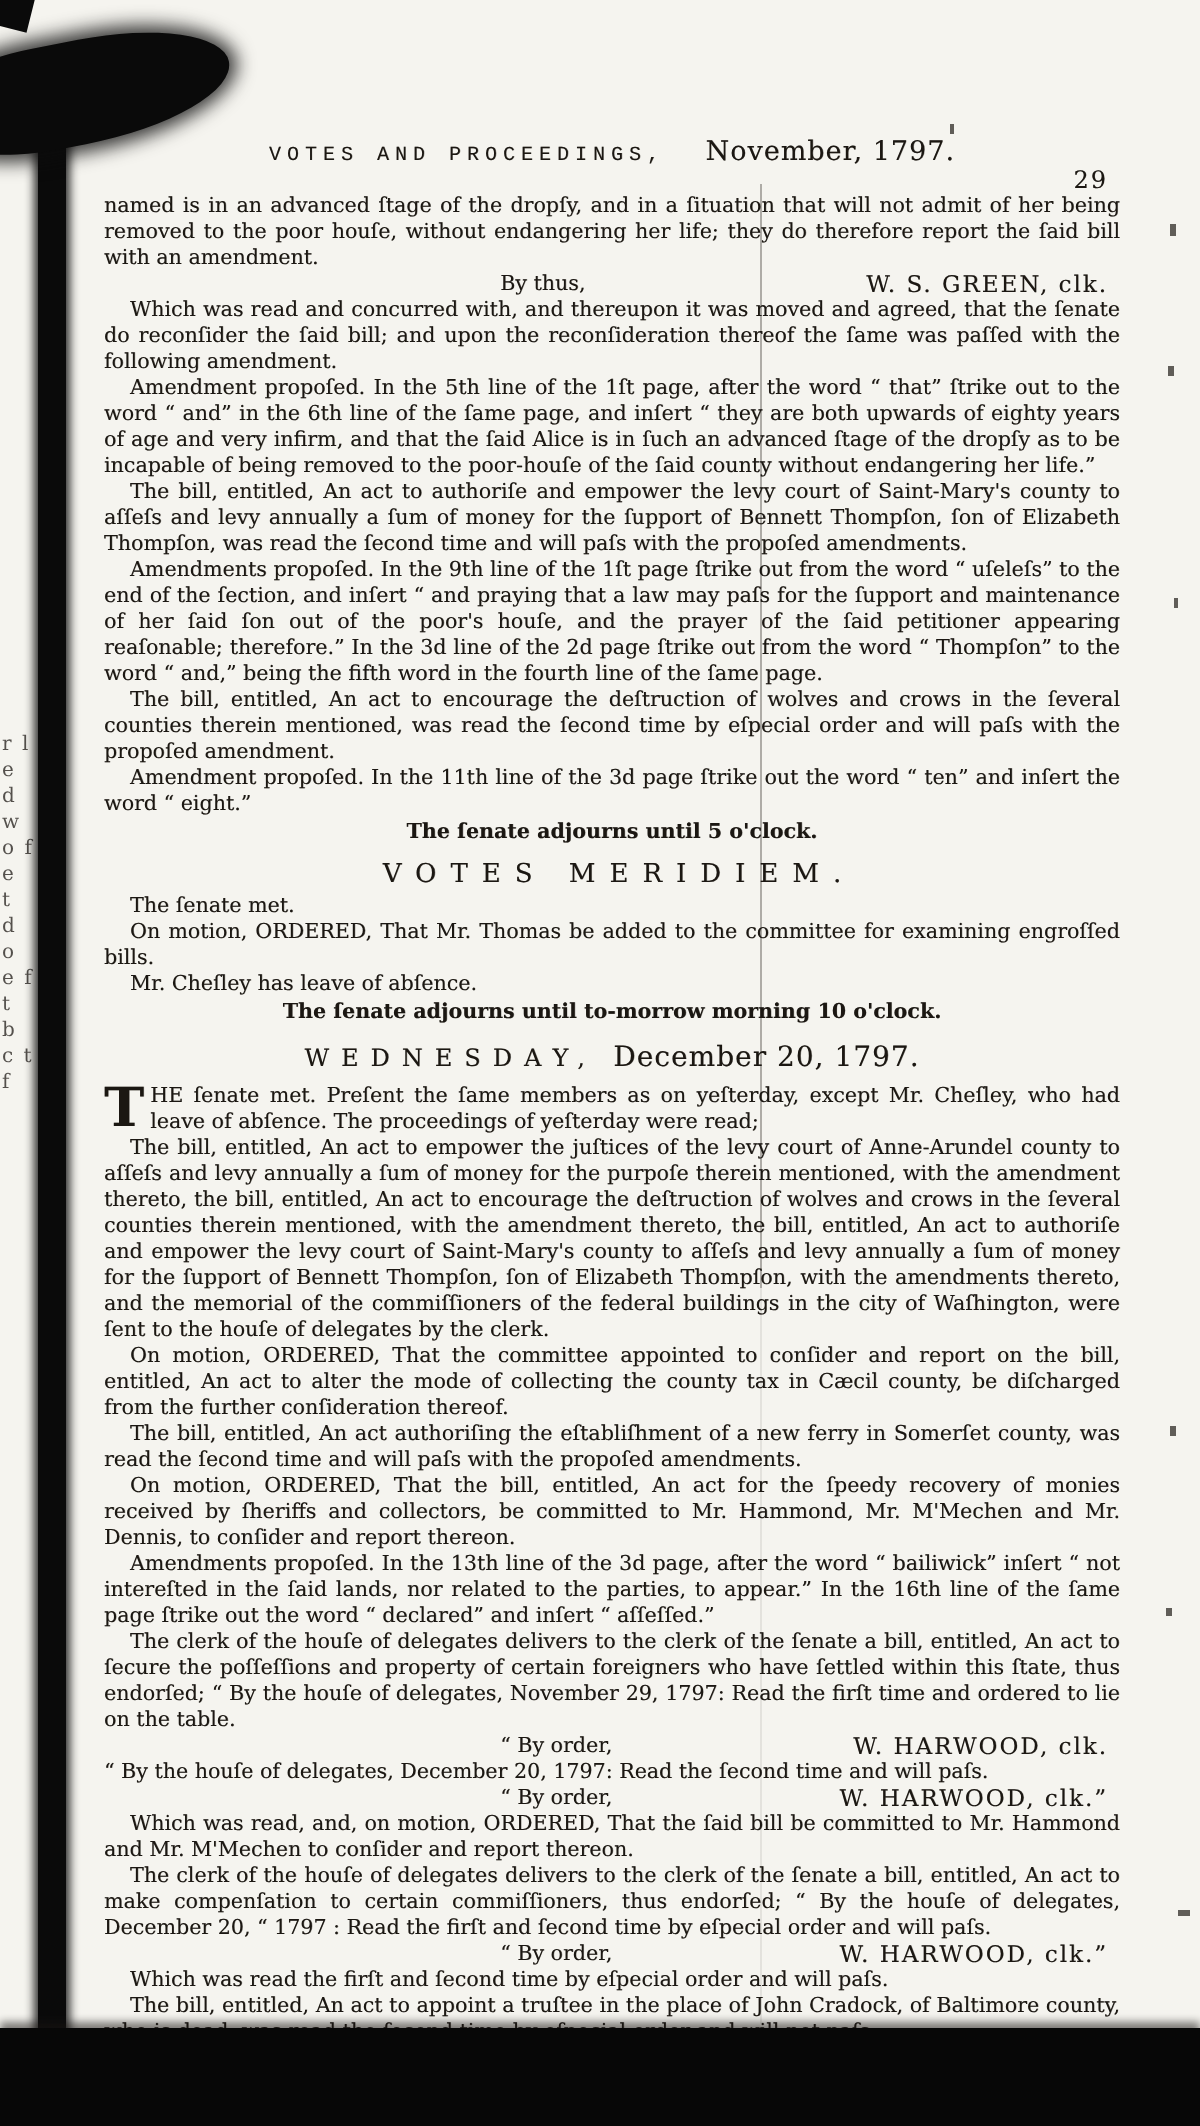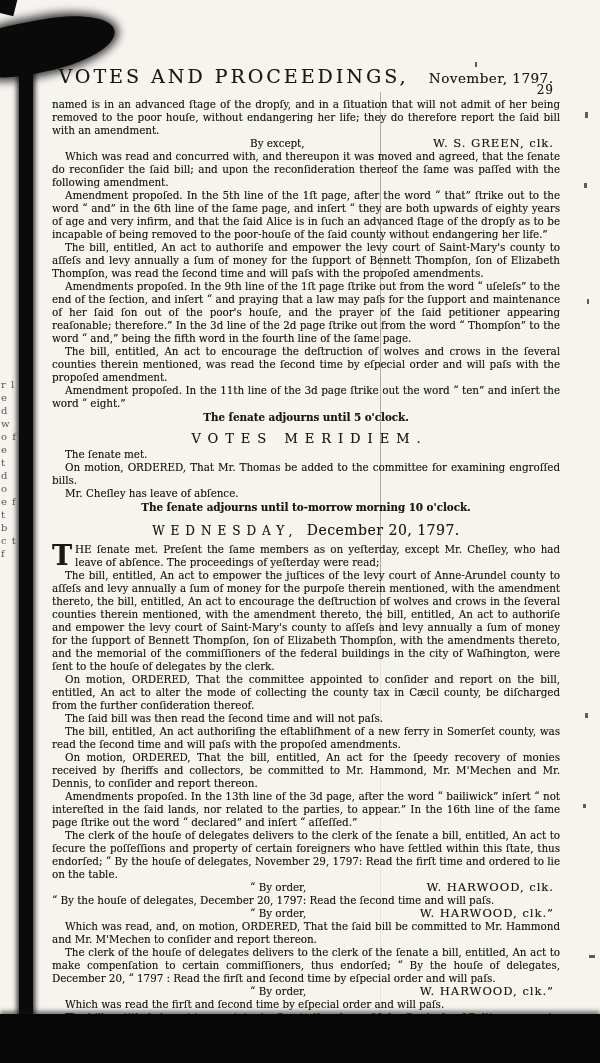--- a/index.html
+++ b/index.html
@@ -10,36 +10,36 @@
   
   .gutter{position:absolute;left:19px;top:34px;bottom:44px;width:14px;background:#0a0a0a;
           box-shadow:0 0 5px 2px rgba(12,12,12,.85);border-radius:4px;}
   .corner-blob{position:absolute;left:-34px;top:20px;width:150px;height:52px;background:#0a0a0a;
           border-radius:45% 60% 65% 50%;transform:rotate(-11deg);box-shadow:0 0 9px 4px rgba(12,12,12,.8);}
   .top-nick{position:absolute;left:-6px;top:-6px;width:22px;height:20px;background:#0a0a0a;transform:rotate(14deg);}
   .bottom-band{position:absolute;left:0;right:0;top:1014px;bottom:0;background:#070707;
           box-shadow:0 -3px 4px rgba(25,22,20,.55);}
   .fold-line{position:absolute;left:380px;top:92px;height:920px;width:1px;
           background:linear-gradient(#3a352f 0 60%,rgba(58,53,47,.25) 60% 100%);opacity:.38;}
-  .bleed-col{position:absolute;left:1px;top:378px;width:16px;font-size:10px;line-height:13px;
+  .bleed-col{position:absolute;left:1px;top:366px;width:16px;font-size:10px;line-height:13px;
           color:rgba(30,26,22,.75);overflow:hidden;height:420px;letter-spacing:1px;}
   .speck{position:absolute;background:#211d18;opacity:.7;}
   .sp1{left:585px;top:112px;width:3px;height:6px;}
   .sp2{left:584px;top:183px;width:3px;height:5px;}
   .sp3{left:587px;top:299px;width:2px;height:5px;}
   .sp4{left:585px;top:713px;width:3px;height:5px;}
   .sp5{left:583px;top:804px;width:3px;height:4px;}
   .sp6{left:589px;top:955px;width:6px;height:3px;}
   .sp7{left:475px;top:62px;width:2px;height:5px;}
 
   
   .content{position:absolute;left:52px;top:70px;width:508px;
            font-size:10.3px;line-height:13px;text-shadow:0.2px 0.2px 0 rgba(35,30,24,.45);}
   .pg-header{position:relative;text-align:center;margin-bottom:12px;white-space:nowrap;}
-  .title-caps{font-size:19px;letter-spacing:3px;}
+  .title-caps{font-size:10px;letter-spacing:3px;font-family:Liberation Mono, monospace;}
   .title-rest{font-size:13.5px;letter-spacing:.5px;margin-left:17px;}
   .pgnum{position:absolute;right:6px;top:14px;font-size:12px;letter-spacing:1px;}
 
   p.para{margin:0;text-indent:13px;text-align:justify;}
   p.noindent{text-indent:0;}
   .center{margin:1px 0;text-align:center;text-indent:0;font-weight:bold;}
   .byorder{display:flex;margin:0;}
   .byorder-left{margin-left:39%;}
   .byorder-right{margin-left:auto;padding-right:6px;}
   .clerk{font-size:11.5px;letter-spacing:1px;}
@@ -74,21 +74,21 @@
 
     <div class="pg-header">
       <span class="title-caps">VOTES AND PROCEEDINGS,</span>
       <span class="title-rest">November, 1797.</span>
       <span class="pgnum">29</span>
     </div>
 
     <p class="para noindent">named is in an advanced ſtage of the dropſy, and in a ſituation that will not admit of her being removed to the poor houſe, without endangering her life; they do therefore report the ſaid bill with an amendment.</p>
 
     <div class="byorder">
-      <span class="byorder-left">By except,</span>
+      <span class="byorder-left">By thus,</span>
       <span class="byorder-right clerk">W. S. GREEN, clk.</span>
     </div>
 
     <p class="para">Which was read and concurred with, and thereupon it was moved and agreed, that the ſenate do reconſider the ſaid bill; and upon the reconſideration thereof the ſame was paſſed with the following amendment.</p>
     <p class="para">Amendment propoſed.  In the 5th line of the 1ſt page, after the word “ that” ſtrike out to the word “ and” in the 6th line of the ſame page, and inſert “ they are both upwards of eighty years of age and very infirm, and that the ſaid Alice is in ſuch an advanced ſtage of the dropſy as to be incapable of being removed to the poor-houſe of the ſaid county without endangering her life.”</p>
     <p class="para">The bill, entitled, An act to authoriſe and empower the levy court of Saint-Mary's county to aſſeſs and levy annually a ſum of money for the ſupport of Bennett Thompſon, ſon of Elizabeth Thompſon, was read the ſecond time and will paſs with the propoſed amendments.</p>
     <p class="para">Amendments propoſed.  In the 9th line of the 1ſt page ſtrike out from the word “ uſeleſs” to the end of the ſection, and inſert “ and praying that a law may paſs for the ſupport and maintenance of her ſaid ſon out of the poor's houſe, and the prayer of the ſaid petitioner appearing reaſonable; therefore.” In the 3d line of the 2d page ſtrike out from the word “ Thompſon” to the word “ and,” being the fifth word in the fourth line of the ſame page.</p>
     <p class="para">The bill, entitled, An act to encourage the deſtruction of wolves and crows in the ſeveral counties therein mentioned, was read the ſecond time by eſpecial order and will paſs with the propoſed amendment.</p>
     <p class="para">Amendment propoſed.  In the 11th line of the 3d page ſtrike out the word “ ten” and inſert the word “ eight.”</p>
 
@@ -104,21 +104,20 @@
 
     <div class="heading-day">
       <span class="day-name">WEDNESDAY,</span>
       <span class="day-date">December 20, 1797.</span>
     </div>
 
     <p class="dropcap-para"><span class="dropcap">T</span><span>HE ſenate met.  Preſent the ſame members as on yeſterday, except Mr. Cheſley, who had leave of abſence.  The proceedings of yeſterday were read;</span></p>
 
     <p class="para">The bill, entitled, An act to empower the juſtices of the levy court of Anne-Arundel county to aſſeſs and levy annually a ſum of money for the purpoſe therein mentioned, with the amendment thereto, the bill, entitled, An act to encourage the deſtruction of wolves and crows in the ſeveral counties therein mentioned, with the amendment thereto, the bill, entitled, An act to authoriſe and empower the levy court of Saint-Mary's county to aſſeſs and levy annually a ſum of money for the ſupport of Bennett Thompſon, ſon of Elizabeth Thompſon, with the amendments thereto, and the memorial of the commiſſioners of the federal buildings in the city of Waſhington, were ſent to the houſe of delegates by the clerk.</p>
     <p class="para">On motion, ORDERED, That the committee appointed to conſider and report on the bill, entitled, An act to alter the mode of collecting the county tax in Cæcil county, be diſcharged from the further conſideration thereof.</p>
-    <p class="para">The ſaid bill was then read the ſecond time and will not paſs.</p>
     <p class="para">The bill, entitled, An act authoriſing the eſtabliſhment of a new ferry in Somerſet county, was read the ſecond time and will paſs with the propoſed amendments.</p>
     <p class="para">On motion, ORDERED, That the bill, entitled, An act for the ſpeedy recovery of monies received by ſheriffs and collectors, be committed to Mr. Hammond, Mr. M'Mechen and Mr. Dennis, to conſider and report thereon.</p>
     <p class="para">Amendments propoſed.  In the 13th line of the 3d page, after the word “ bailiwick” inſert “ not intereſted in the ſaid lands, nor related to the parties, to appear.” In the 16th line of the ſame page ſtrike out the word “ declared” and inſert “ aſſeſſed.”</p>
     <p class="para">The clerk of the houſe of delegates delivers to the clerk of the ſenate a bill, entitled, An act to ſecure the poſſeſſions and property of certain foreigners who have ſettled within this ſtate, thus endorſed; “ By the houſe of delegates, November 29, 1797: Read the firſt time and ordered to lie on the table.</p>
 
     <div class="byorder">
       <span class="byorder-left">“ By order,</span>
       <span class="byorder-right clerk">W. HARWOOD, clk.</span>
     </div>
 

